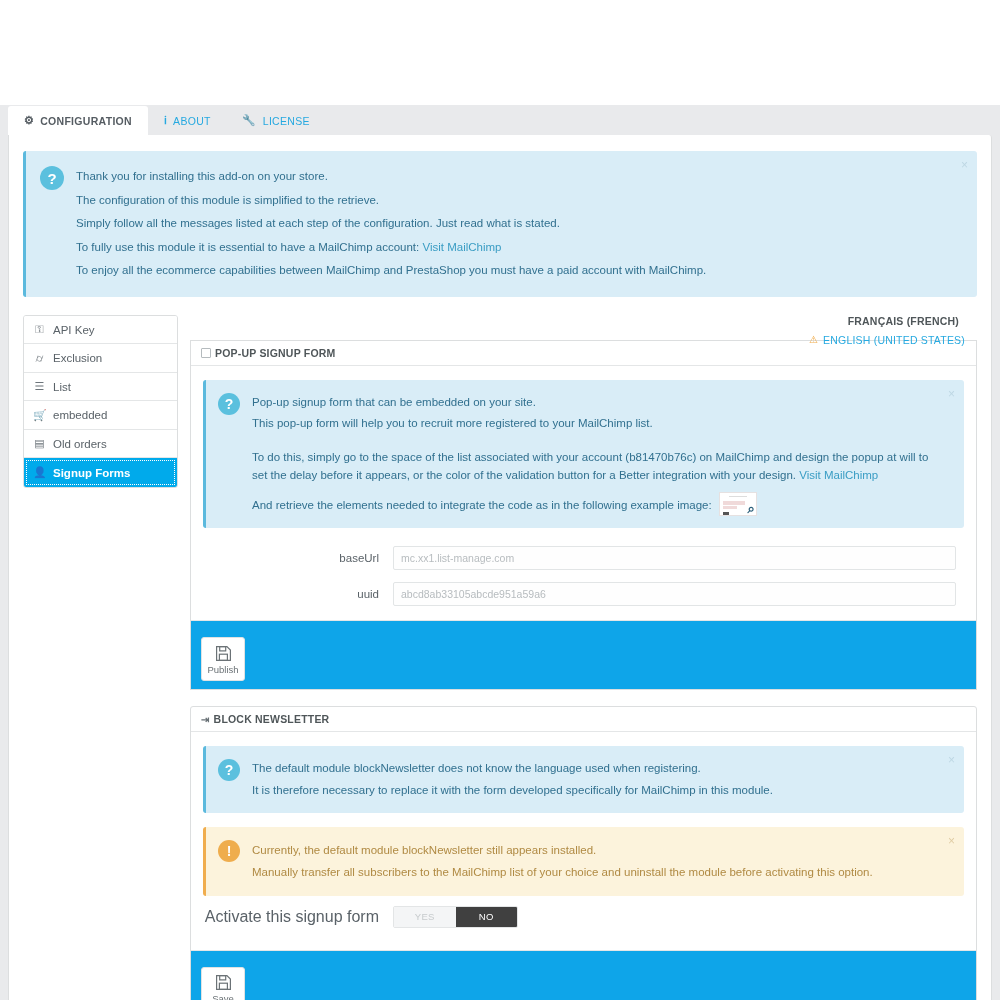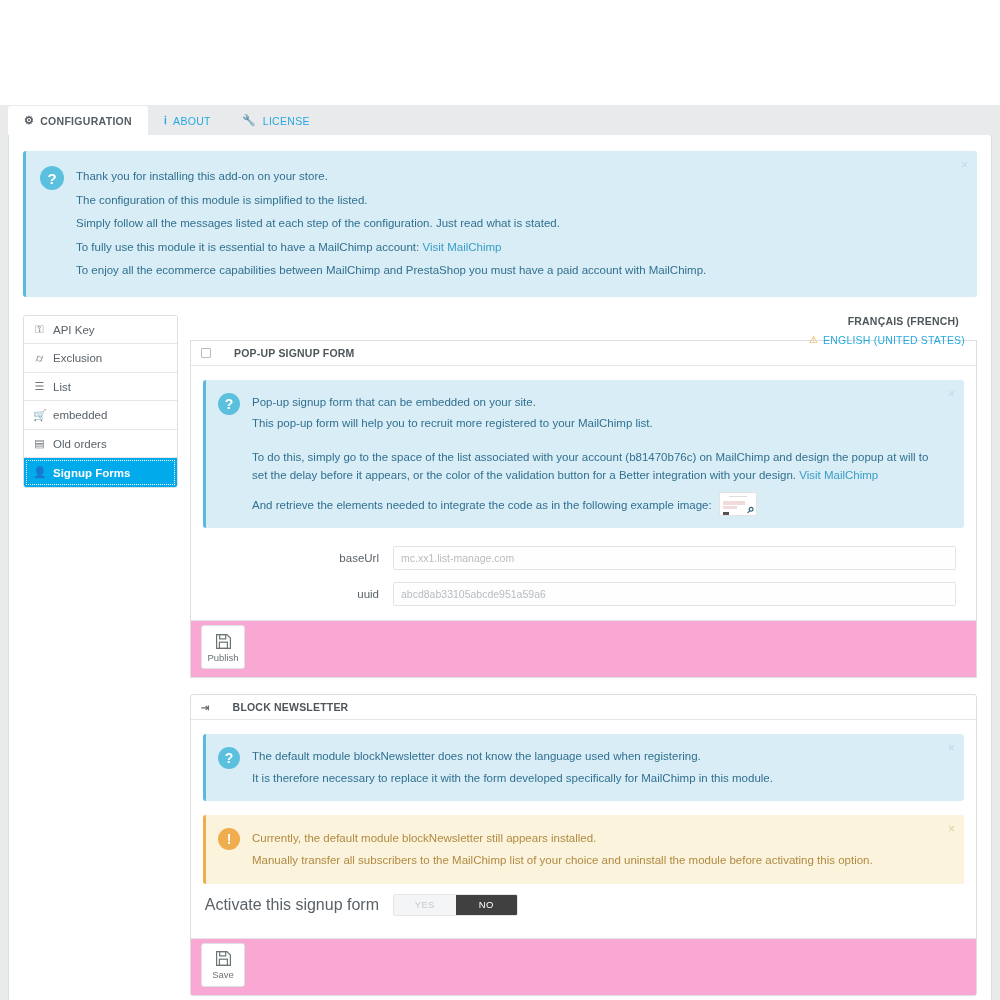--- a/index.html
+++ b/index.html
@@ -179,42 +179,42 @@
   .card {
     border: 1px solid #dcdedf;
     border-top: none;
     background: #fff;
     margin-bottom: 16px;
   }
   .card.standalone { border-top: 1px solid #dcdedf; border-radius: 3px; }
   .card-head {
     height: 25px;
     display: flex; align-items: center;
-    gap: 23px;
+    gap: 4px;
     padding: 0 10px;
     border-bottom: 1px solid #e4e6e7;
     font-size: 10.5px;
     font-weight: bold;
     letter-spacing: .2px;
     color: #4f5659;
     text-transform: uppercase;
   }
   .card-head .chk {
     width: 10px; height: 10px;
     border: 1px solid #b5bbbe;
     border-radius: 1px;
     display: inline-block;
     background: #fff;
   }
   .card-head .hi { font-size: 10px; color: #6a7277; }
   .card-body { padding: 14px 12px 10px 12px; }
   .card-foot {
     border-top: 1px solid #e4e6e7;
-    padding: 4px 0 8px 10px;
-    background: #f9a8d4;
+    padding: 16px 0 8px 10px;
+    background: #0ea5e9;
     min-height: 56px;
     display: flex; 
   }
 
   
   .frow {
     display: flex;
     align-items: center;
     margin-bottom: 12px;
   }
@@ -342,21 +342,21 @@
     </div>
 
     <div class="panel">
 
       <div class="alert alert-info top-banner">
         <div class="alert-icon">
           <span>?</span>
         </div>
         <div class="alert-body">
           <div>Thank you for installing this add-on on your store.</div>
-          <div>The configuration of this module is simplified to the listed.</div>
+          <div>The configuration of this module is simplified to the retrieve.</div>
           <div>Simply follow all the messages listed at each step of the configuration. Just read what is stated.</div>
           <div>
             <span>To fully use this module it is essential to have a MailChimp account: </span><a href="#">Visit MailChimp</a>
           </div>
           <div>To enjoy all the ecommerce capabilities between MailChimp and PrestaShop you must have a paid account with MailChimp.</div>
         </div>
         <div class="alert-close">×</div>
       </div>
 
       <div class="cols">

